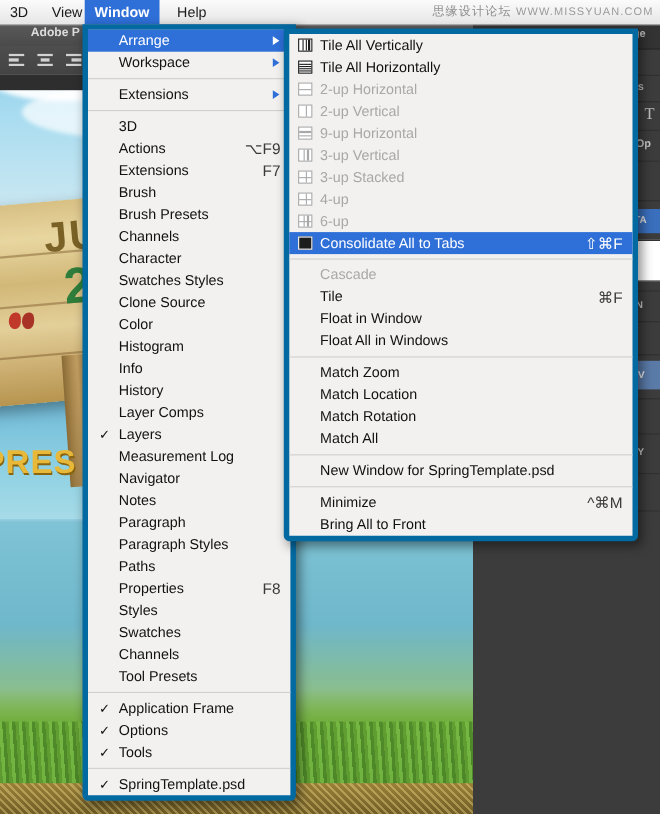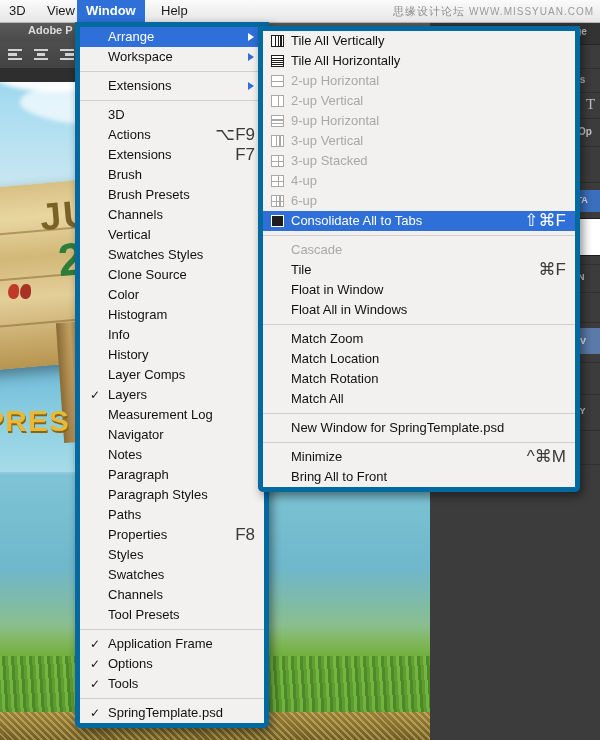--- a/index.html
+++ b/index.html
@@ -85,21 +85,21 @@
 
   .layerdock{position:absolute;left:430px;top:470px;width:170px;height:270px;background:#3c3c3c;}
 
   
   .menu{position:absolute;background:#f2f1f0;border:5px solid #0369a1;
     box-shadow:3px 4px 10px rgba(0,0,0,.45);border-radius:0 0 5px 5px;}
   .menu .row{position:relative;height:20px;line-height:20px;font-size:13px;color:#111;
     padding-left:28px;white-space:nowrap;}
   .menu .row.sel{background:#2f6fd8;color:#fff;}
   .menu .row.dis{color:#a8a8a8;}
-  .menu .row .key{position:absolute;right:9px;top:0;font-size:17px;color:#3a3a3a;}
+  .menu .row .key{position:absolute;right:9px;top:0;font-size:14px;color:#3a3a3a;}
   .menu .row.sel .key{color:#fff;}
   .menu .row .arrow{position:absolute;right:10px;top:6px;width:0;height:0;
     border-left:6px solid #2f6fd8;border-top:4px solid transparent;border-bottom:4px solid transparent;}
   .menu .row.sel .arrow{border-left-color:#fff;}
   .menu .row .chk{position:absolute;left:10px;top:0;font-size:12px;color:#111;}
   .menu .sep{height:1px;margin:4px 0;background:#d0cfcd;}
 
   .sub-ico{position:absolute;left:8px;top:4px;width:13px;height:12px;border:1.6px solid #1d1d1d;background:#fff;box-sizing:border-box;}
   .row.dis .sub-ico{border-color:#a8a8a8;}
   .row.sel .sub-ico{border-color:#fff;background:#1b3a6b;}
@@ -230,21 +230,21 @@
       <div class="row"><span>Workspace</span><span class="arrow"></span></div>
       <div class="sep"></div>
       <div class="row"><span>Extensions</span><span class="arrow"></span></div>
       <div class="sep"></div>
       <div class="row"><span>3D</span></div>
       <div class="row"><span>Actions</span><span class="key">⌥F9</span></div>
       <div class="row"><span>Extensions</span><span class="key">F7</span></div>
       <div class="row"><span>Brush</span></div>
       <div class="row"><span>Brush Presets</span></div>
       <div class="row"><span>Channels</span></div>
-      <div class="row"><span>Vertical</span></div>
+      <div class="row"><span>Character</span></div>
       <div class="row"><span>Swatches Styles</span></div>
       <div class="row"><span>Clone Source</span></div>
       <div class="row"><span>Color</span></div>
       <div class="row"><span>Histogram</span></div>
       <div class="row"><span>Info</span></div>
       <div class="row"><span>History</span></div>
       <div class="row"><span>Layer Comps</span></div>
       <div class="row"><span class="chk">✓</span><span>Layers</span></div>
       <div class="row"><span>Measurement Log</span></div>
       <div class="row"><span>Navigator</span></div>

